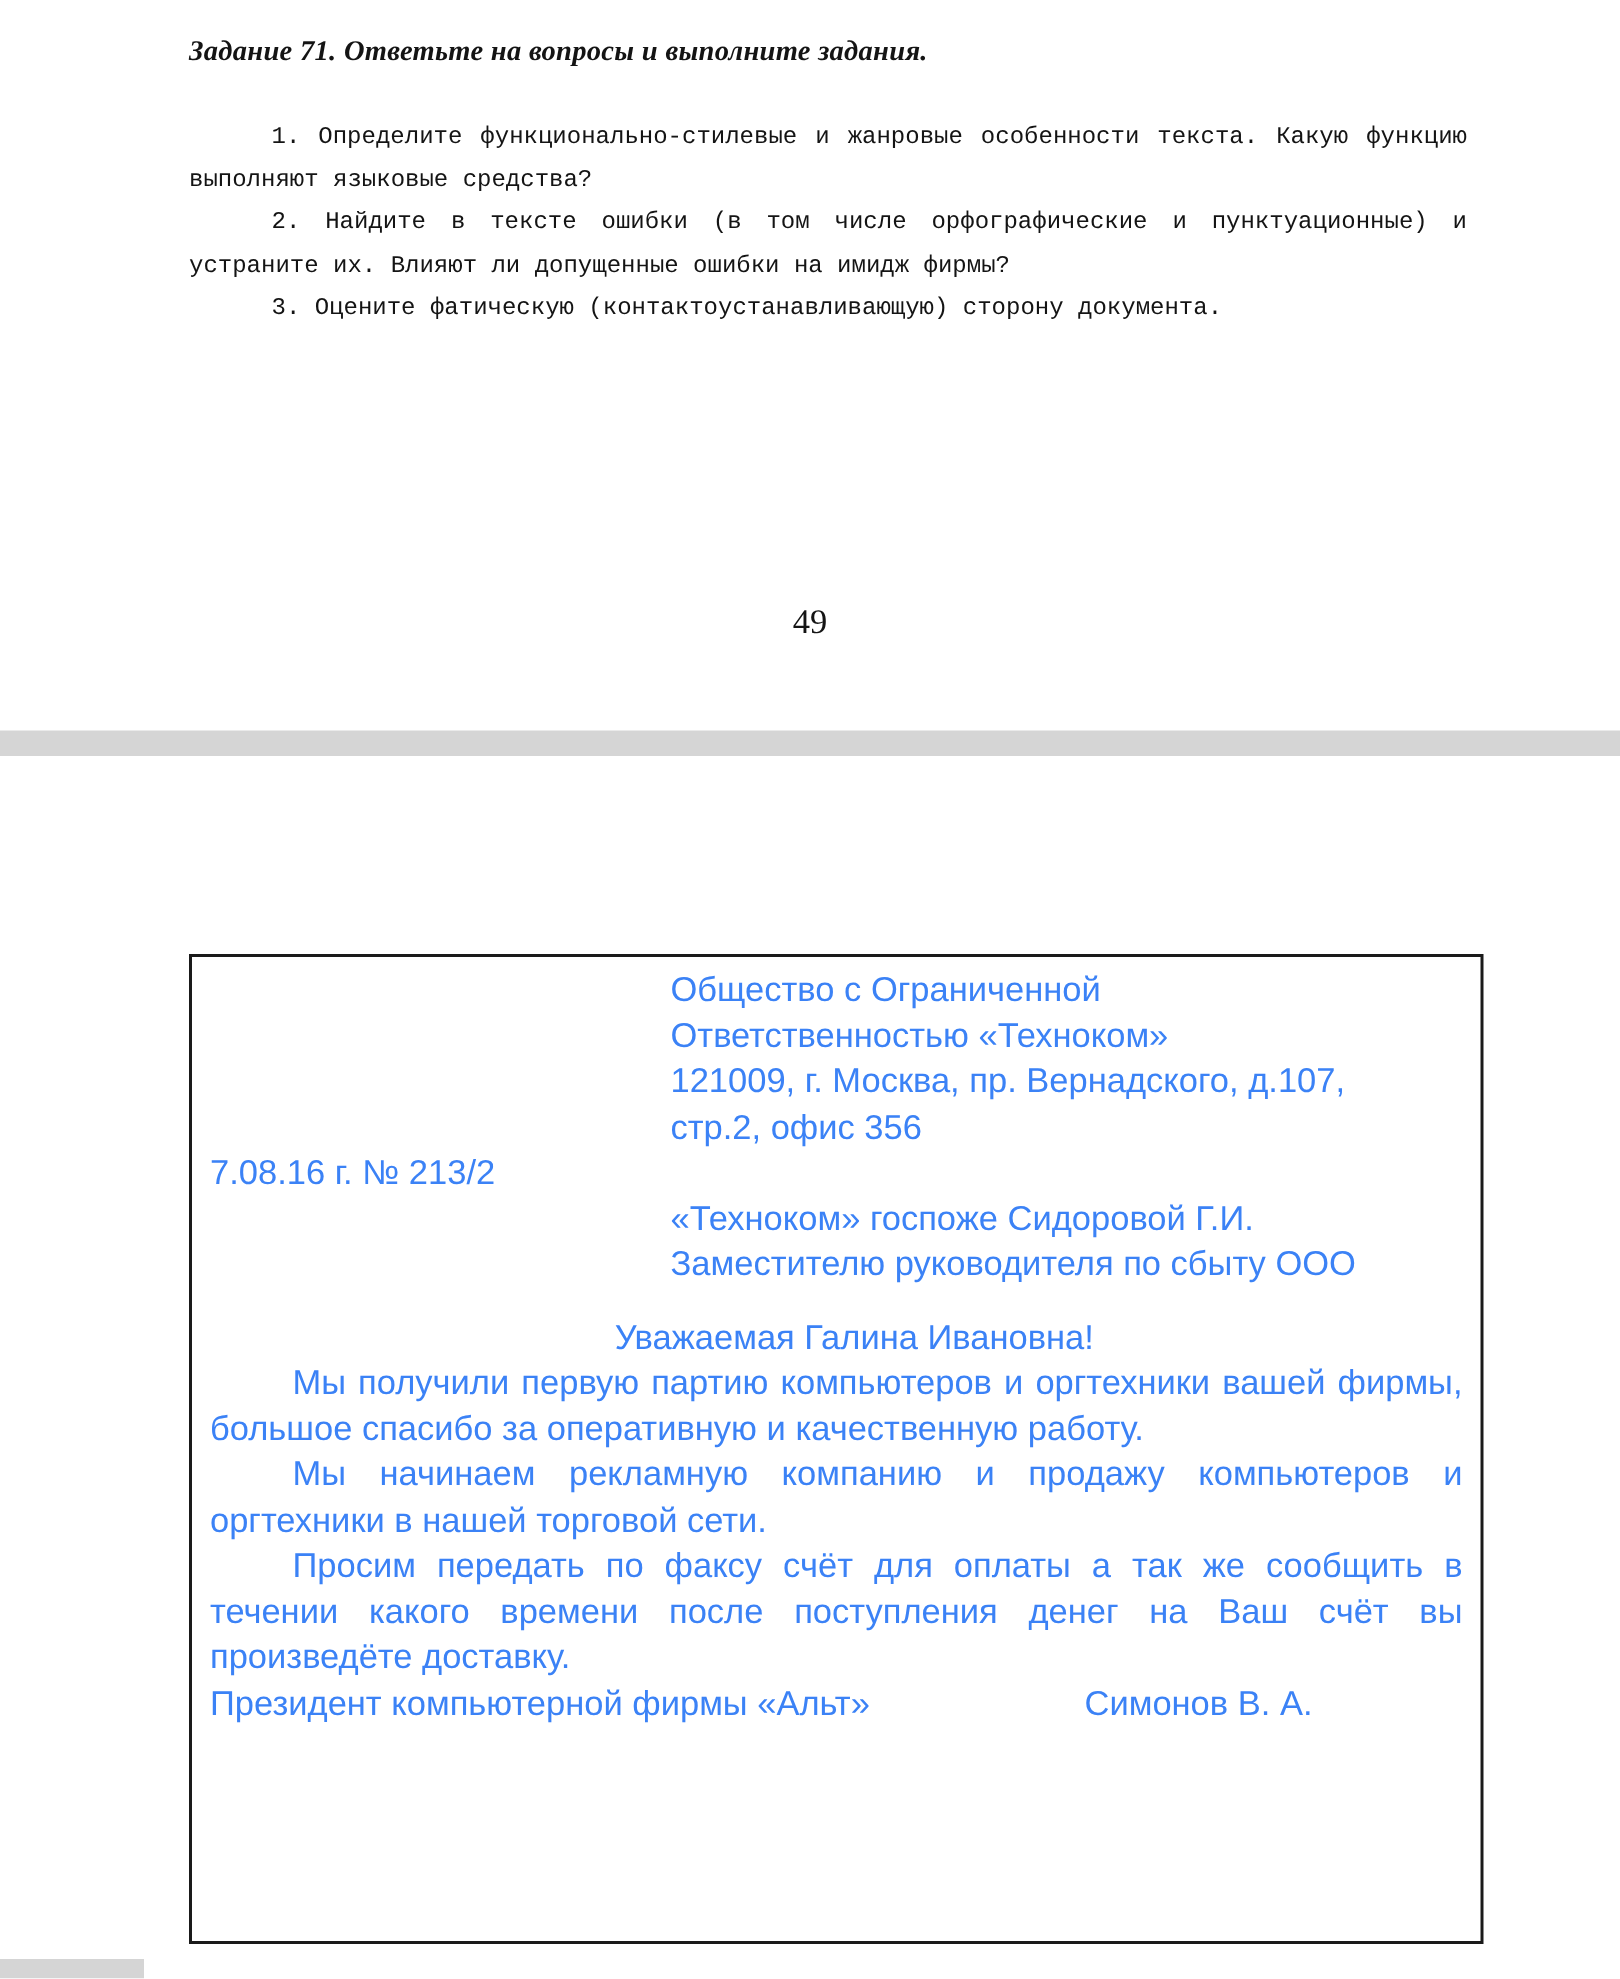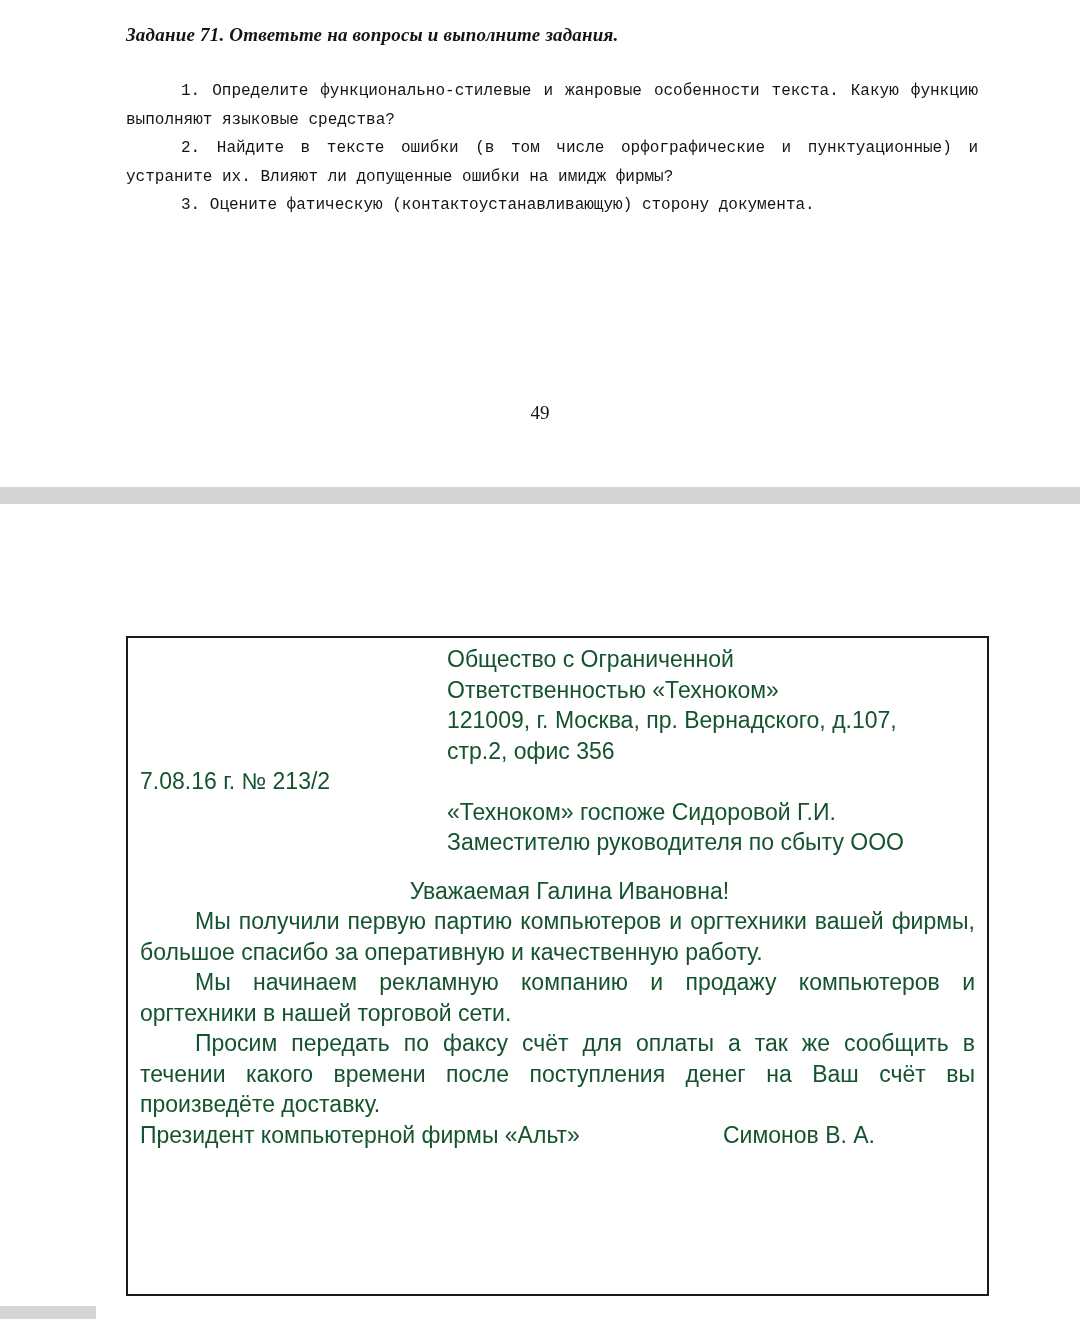--- a/index.html
+++ b/index.html
@@ -41,21 +41,21 @@
     margin: 0;
     text-align: justify;
     text-indent: 55px;
   }
   .page-number {
     position: absolute;
     top: 402px;
     left: 0;
     width: 100%;
     text-align: center;
-    font-size: 19px;
+    font-size: 23px;
   }
 
   
   .gap-band {
     position: absolute;
     top: 487px;
     left: 0;
     width: 1080px;
     height: 17px;
     background: #d5d5d5;
@@ -75,21 +75,21 @@
     left: 126px;
     top: 636px;
     width: 863px;
     height: 660px;
     border: 2px solid #1a1a1a;
     box-sizing: border-box;
     padding: 6px 12px 0 12px;
     font-family: "Liberation Sans", sans-serif;
     font-size: 23px;
     line-height: 30.5px;
-    color: #14532d;
+    color: #3b82f6;
   }
   .company-block { margin-left: 307px; }
   .addressee-block { margin-left: 307px; }
   .reference { margin: 0; }
   .salutation {
     text-align: center;
     margin-top: 18px;
     padding-left: 24px;
   }
   .body-para {

